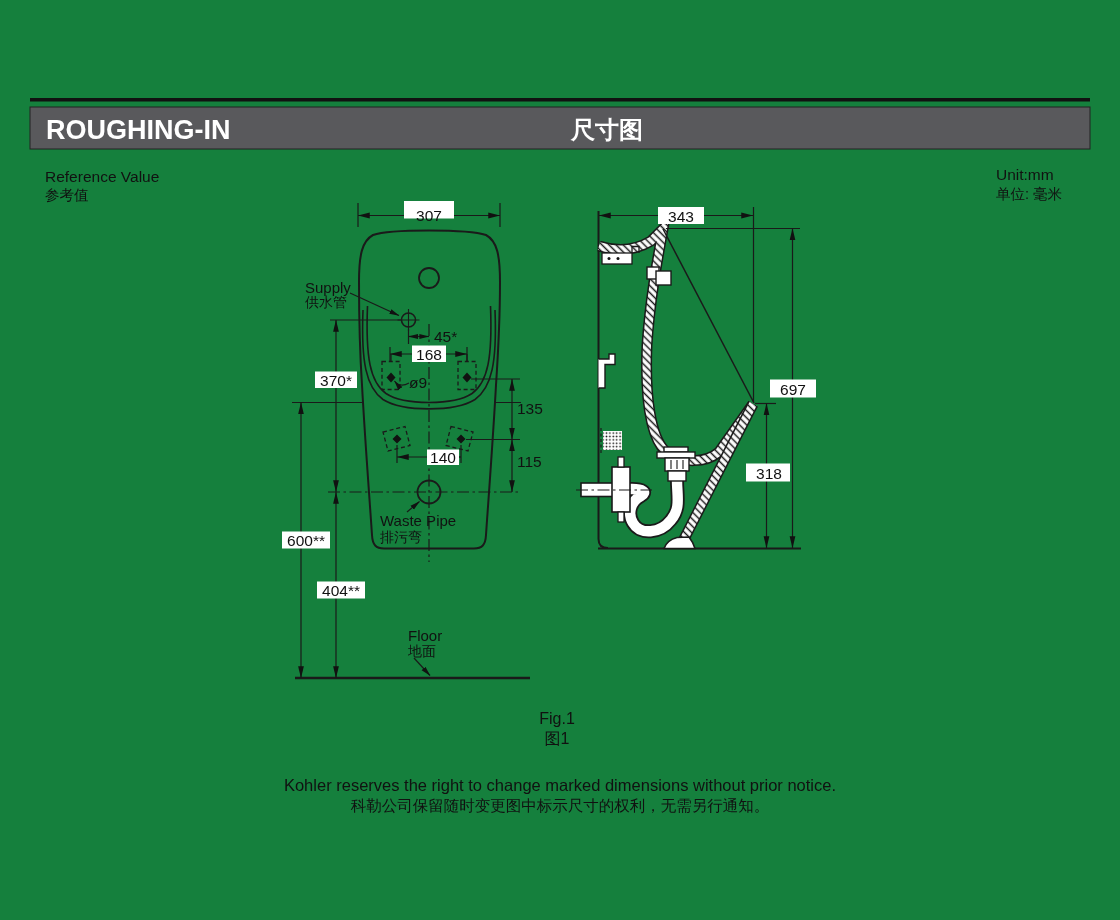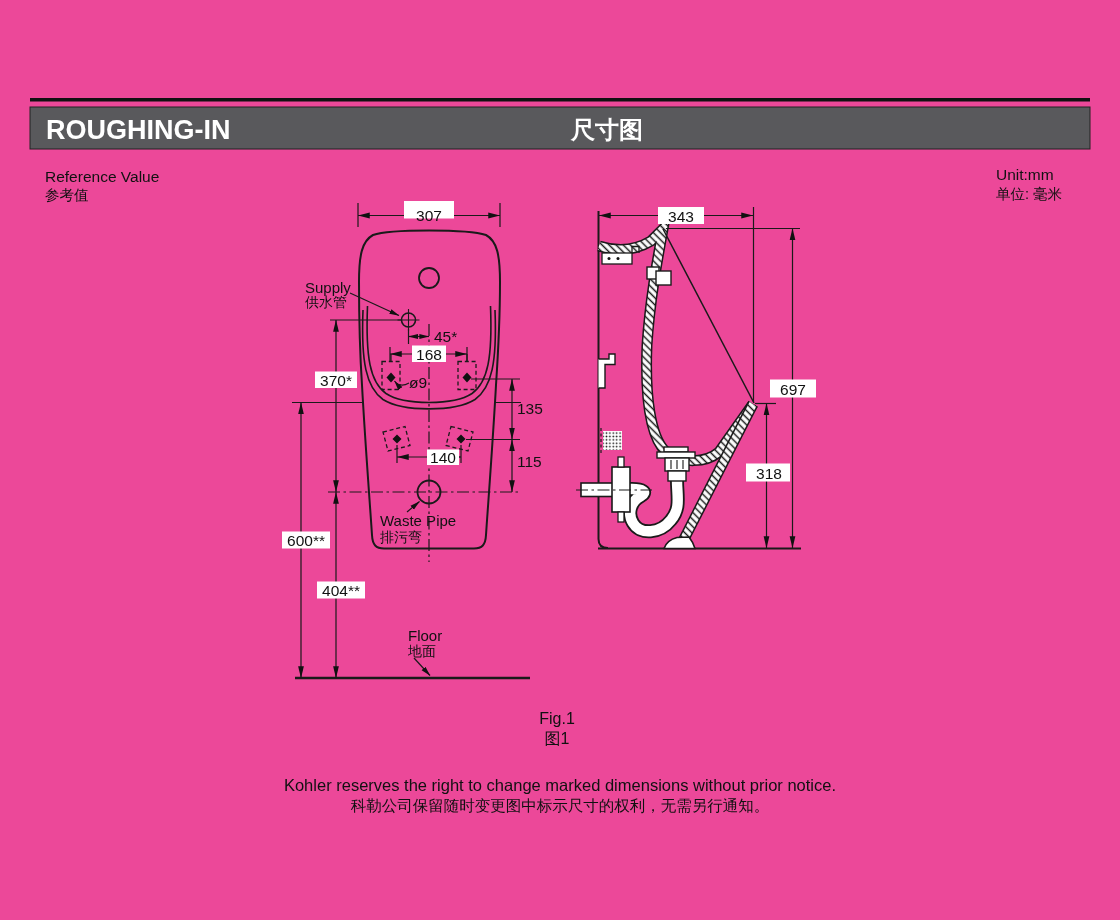--- a/index.html
+++ b/index.html
@@ -1,16 +1,16 @@
 <!DOCTYPE html>
 <html><head>
 <meta charset="utf-8">
 <style>
   html,body{margin:0;padding:0;background:#ffffff;}
-  .page{position:relative;width:1120px;height:920px;background:#ec4899;overflow:hidden;}
+  .page{position:relative;width:1120px;height:920px;background:#15803d;overflow:hidden;}
   text{font-family:"Liberation Sans","DejaVu Sans",sans-serif;fill:#111;}
   .dim{font-size:15.5px;}
   .lab{font-size:15px;}
   .labzh{font-size:14px;}
   .hdr-en{font-size:27px;font-weight:bold;fill:#fff;}
   .hdr-zh{font-size:24px;font-weight:bold;fill:#fff;}
   .sub{font-size:15.5px;}
   .subzh{font-size:14.5px;}
   .cap{font-size:16px;}
   .foot{font-size:16.5px;}

